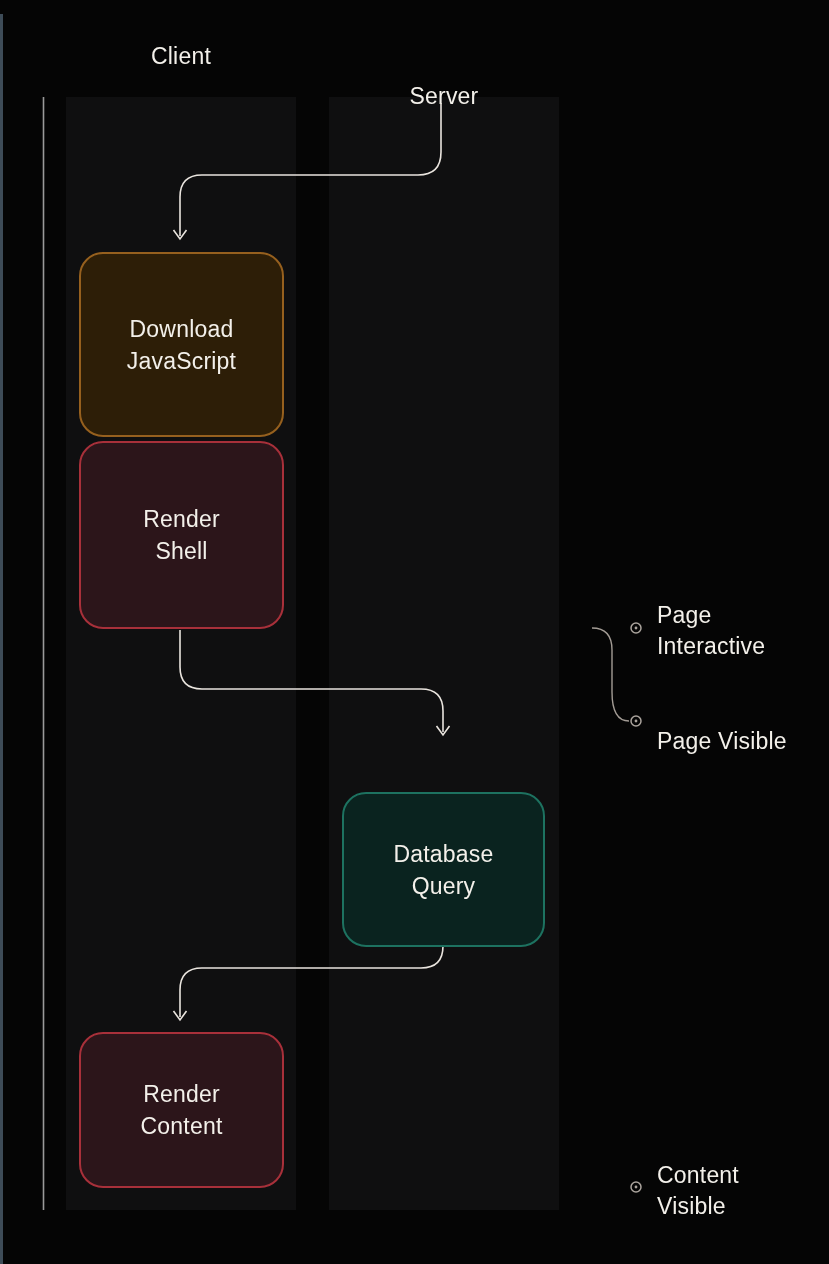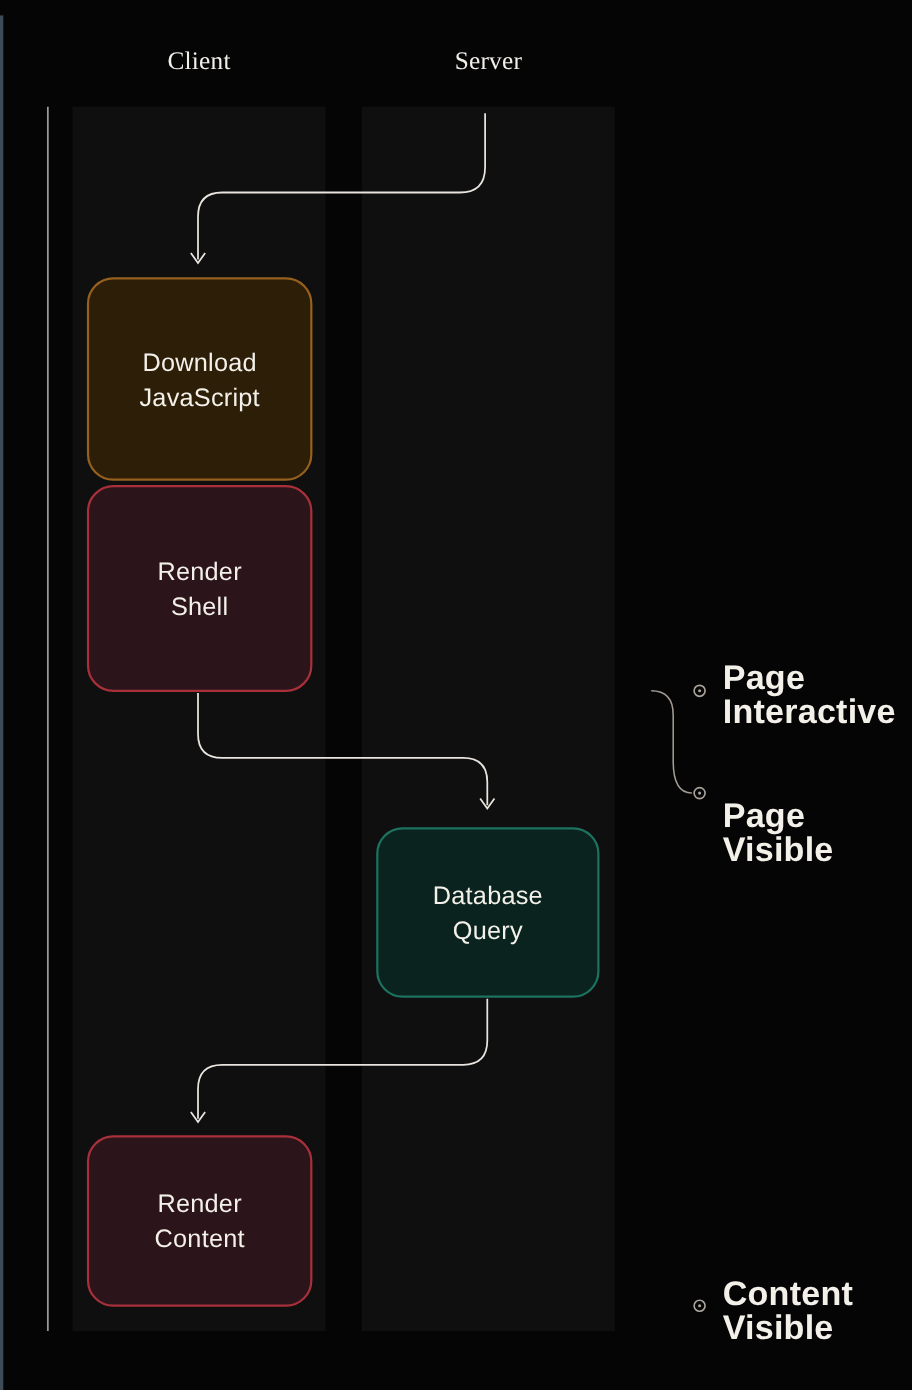--- a/index.html
+++ b/index.html
@@ -33,24 +33,23 @@
   .lane-server { left: 329px; }
   .lane-header {
     position: absolute;
     top: 42px;
     width: 230px;
     text-align: center;
     font-size: 23px;
     line-height: 28px;
     letter-spacing: 0.2px;
     color: var(--text, #f3f0ea);
-    font-family: Liberation Serif, serif;
   }
   .lane-header.client { left: 66px; }
-  .lane-header.server { left: 329px; }
+  .lane-header.server { left: 329px; margin-top: 40px; }
 
   svg.connectors {
     position: absolute;
     left: 0; top: 0;
     width: 829px; height: 1264px;
     z-index: 2;
   }
   .timeline-line { stroke: var(--timeline, #9a9a9a); stroke-width: 1.6; fill: none; }
   .arrow-line   { stroke: var(--connector, #e9e4de); stroke-width: 1.6; fill: none; }
   .milestone-stroke { stroke-width: 1.4; fill: none; }
@@ -79,36 +78,36 @@
     border-color: var(--node-orange-border, #96601e);
     background: var(--node-orange-fill, #2d1e07);
   }
   .node-red {
     border-color: var(--node-red-border, #a8303a);
     background: var(--node-red-fill, #2c151a);
   }
   .node-teal {
     border-color: var(--node-teal-border, #1d7260);
     background: var(--node-teal-fill, #0a231f);
+    margin-top: 40px;
   }
   .node-download-javascript { left: 79px;  top: 252px;  width: 205px; height: 185px; }
   .node-render-shell        { left: 79px;  top: 441px;  width: 205px; height: 188px; }
   .node-database-query      { left: 342px; top: 752px;  width: 203px; height: 155px; }
   .node-render-content      { left: 79px;  top: 1032px; width: 205px; height: 156px; }
 
   .milestone-label {
     position: absolute;
     left: 657px;
     z-index: 4;
-    font-size: 31px;
+    font-size: 23px;
     line-height: 31px;
     letter-spacing: 0.2px;
     white-space: pre-line;
     color: var(--text, #f3f0ea);
-    font-weight: bold;
   }
   .milestone-page-interactive { top: 600px; }
   .milestone-page-visible     { top: 706px; margin-top: 20px; }
   .milestone-content-visible  { top: 1160px; }
 </style>
 </head>
 <body>
 
 <div class="stage">
 

